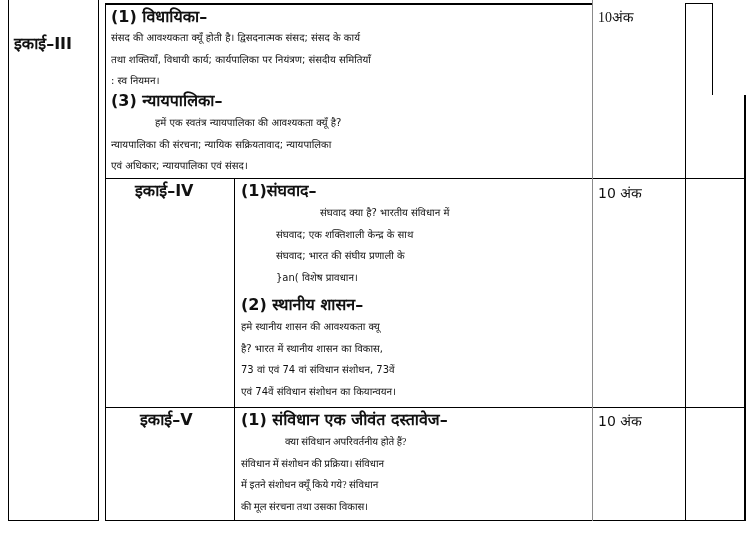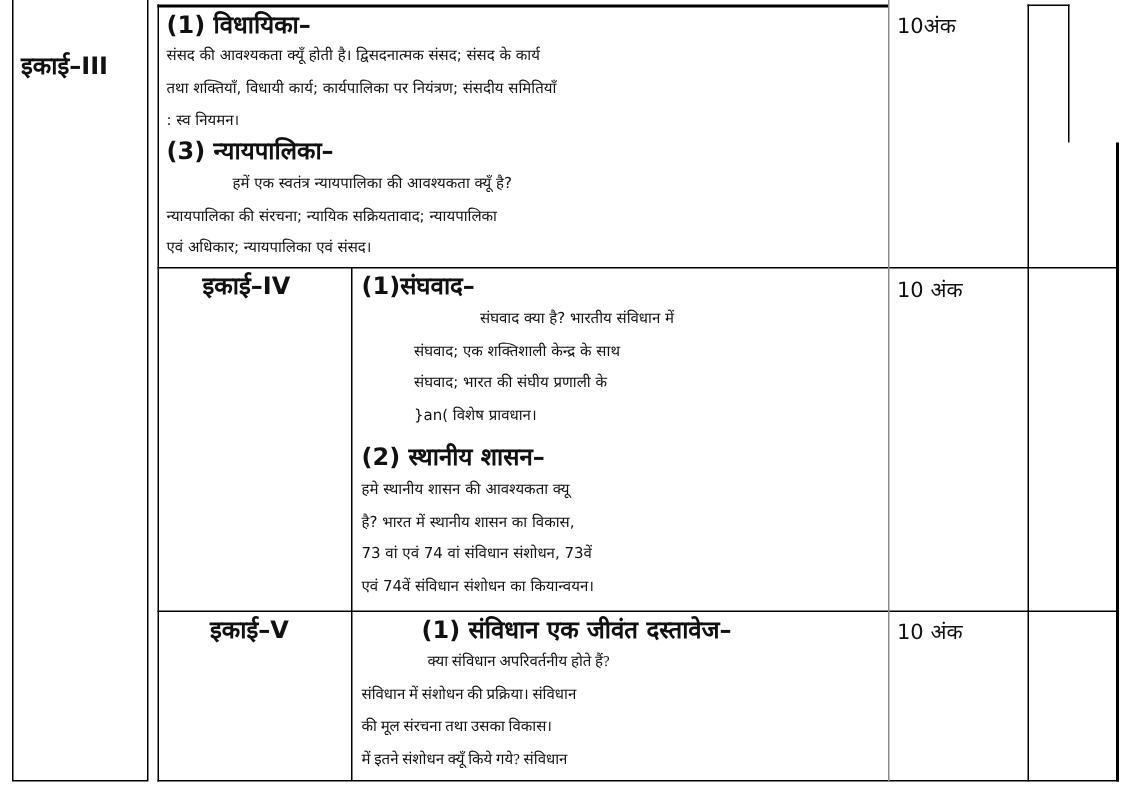--- a/index.html
+++ b/index.html
@@ -42,21 +42,21 @@
   <p>: स्व नियमन।</p>
 </div>
 
 <div class="txt hd" style="left:111px;top:90px;">(3) न्यायपालिका–</div>
 <div class="para" style="left:111px;top:112px;width:476px;">
   <p class="indent">हमें एक स्वतंत्र न्यायपालिका की आवश्यकता क्यूँ है?</p>
   <p>न्यायपालिका की संरचना; न्यायिक सक्रियतावाद; न्यायपालिका</p>
   <p>एवं अधिकार; न्यायपालिका एवं संसद।</p>
 </div>
 
-<div class="marks" style="left:598px;top:7px;">10अंक</div>
+<div class="marks" style="left:598px;top:7px;font-family:Liberation Serif, serif;">10अंक</div>
 
 <div class="txt hd" style="left:135px;top:180px;text-align:right;">
   <span>इकाई–IV</span>
 </div>
 
 <div class="txt hd" style="left:241px;top:180px;">(1)संघवाद–</div>
 <div class="para" style="left:241px;top:202px;width:344px;margin-left:35px;">
   <p class="indent">संघवाद क्या है? भारतीय संविधान में</p>
   <p>संघवाद; एक शक्तिशाली केन्द्र के साथ</p>
   <p>संघवाद; भारत की संघीय प्रणाली के</p>
@@ -70,21 +70,21 @@
   <p>73 वां एवं 74 वां संविधान संशोधन, 73वें</p>
   <p>एवं 74वें संविधान संशोधन का कियान्वयन।</p>
 </div>
 
 <div class="marks" style="left:598px;top:183px;">10 अंक</div>
 
 <div class="txt hd" style="left:140px;top:409px;">
   <span>इकाई–V</span>
 </div>
 
-<div class="txt hd" style="left:241px;top:409px;margin-left:40px;">(1) संविधान एक जीवंत दस्तावेज–</div>
+<div class="txt hd" style="left:241px;top:409px;">(1) संविधान एक जीवंत दस्तावेज–</div>
 <div class="para" style="left:241px;top:431px;width:344px;font-family:Liberation Serif, serif;">
   <p class="indent">क्या संविधान अपरिवर्तनीय होते हैं?</p>
   <p>संविधान में संशोधन की प्रक्रिया। संविधान</p>
+  <p>में इतने संशोधन क्यूँ किये गये? संविधान</p>
   <p>की मूल संरचना तथा उसका विकास।</p>
-  <p>में इतने संशोधन क्यूँ किये गये? संविधान</p>
 </div>
 
 <div class="marks" style="left:598px;top:411px;">10 अंक</div>
 
 </body></html>

